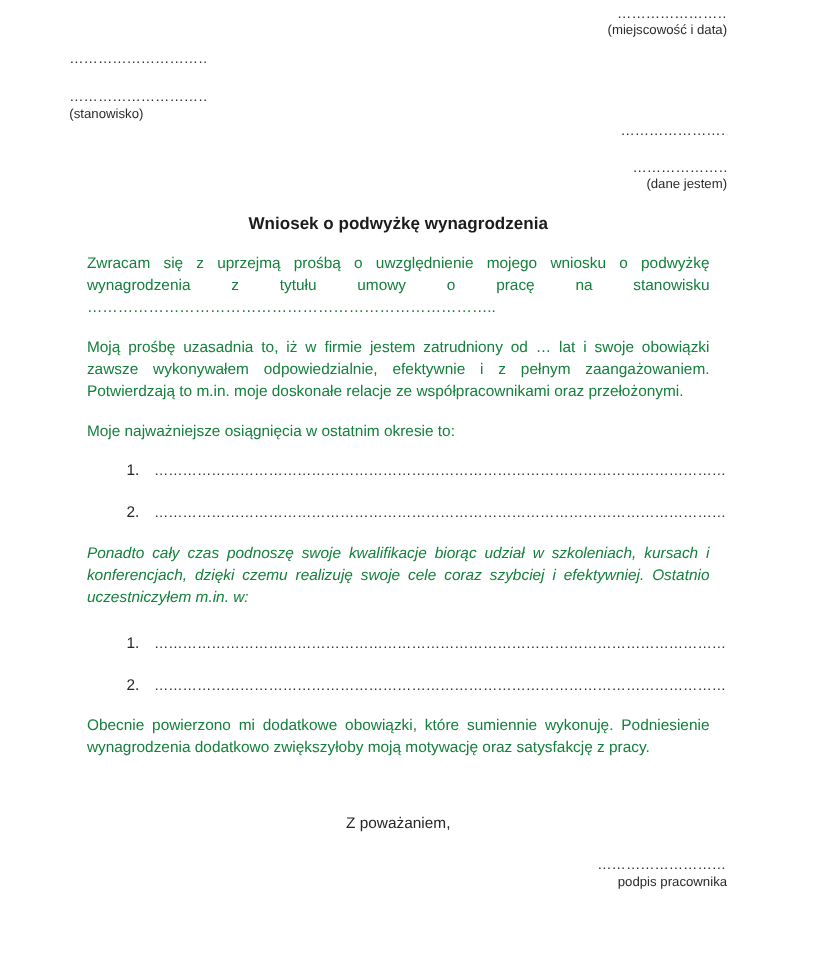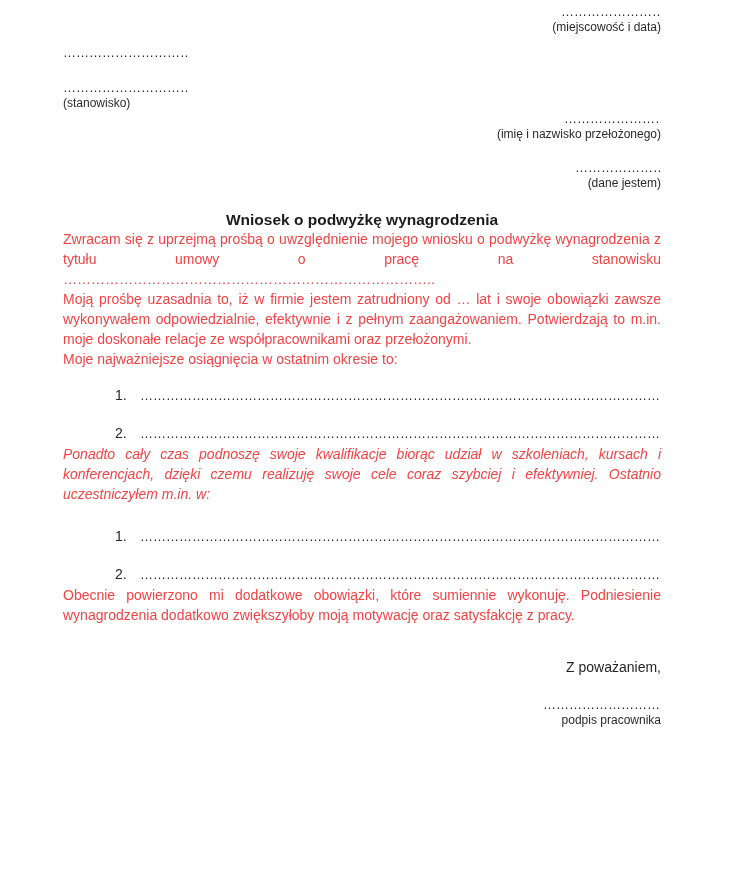--- a/index.html
+++ b/index.html
@@ -50,25 +50,25 @@
 
   h1.doc-title {
     margin: 20px 0 0 0;
     font-size: 15.5px;
     line-height: 18px;
     font-weight: bold;
     text-align: center;
     color: #1c1c1c;
   }
   p.body-par {
-    margin: 0;
+    margin: 16px;
     font-size: 14px;
     line-height: 20px;
     text-align: justify;
-    color: #ef4444;
+    color: #15803d;
   }
   .par-1 { margin-top: 14px; }
   .par-2 { margin-top: 22px; }
   .par-3 { margin-top: 17px; text-align: left; }
   .par-4 { margin-top: 18px; font-style: italic; }
   .par-5 { margin-top: 17px; }
   .par-6 { margin-top: 19px; }
 
   .num-list { margin: 0 0 0 52px; }
   .num-item {
@@ -86,24 +86,24 @@
   }
   .num-item .leader {
     flex: 1 1 auto;
     overflow: hidden;
     white-space: nowrap;
     font-size: 13px;
     color: #2a2a2a;
   }
 
   .closing {
-    margin-top: 32px;
+    margin-top: 49px;
     font-size: 14px;
     line-height: 20px;
-    text-align: right;
+    text-align: center;
     color: #262626;
   }
   .signature-block { margin-top: 20px; }
 </style>
 </head>
 <body>
 
 <div class="page">
 
   <div class="field-block align-right">
@@ -115,21 +115,20 @@
     <div class="dotline w127">………………………………………………………</div>
   </div>
 
   <div class="field-block mt20">
     <div class="dotline w127">………………………………………………………</div>
     <div class="caption">(stanowisko)</div>
   </div>
 
   <div class="field-block align-right">
     <div class="dotline w97">………………………………………………………</div>
-    <div class="caption">(imię i nazwisko przełożonego)</div>
   </div>
 
   <div class="field-block align-right mt18">
     <div class="dotline w86">………………………………………………………</div>
     <div class="caption">(dane jestem)</div>
   </div>
 
   <h1 class="doc-title">Wniosek o podwyżkę wynagrodzenia</h1>
 
   <p class="body-par par-1">Zwracam się z uprzejmą prośbą o uwzględnienie mojego wniosku o podwyżkę wynagrodzenia z tytułu umowy o pracę na stanowisku ……………………………………………………………………..</p>

